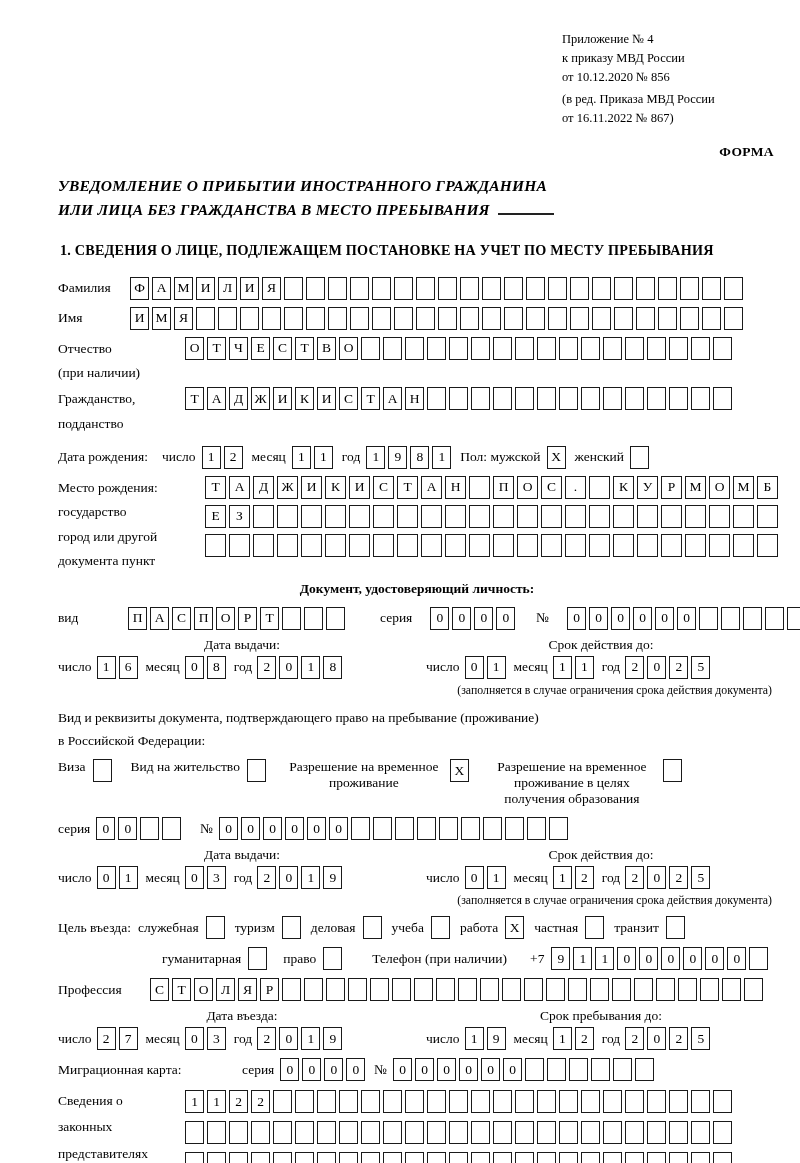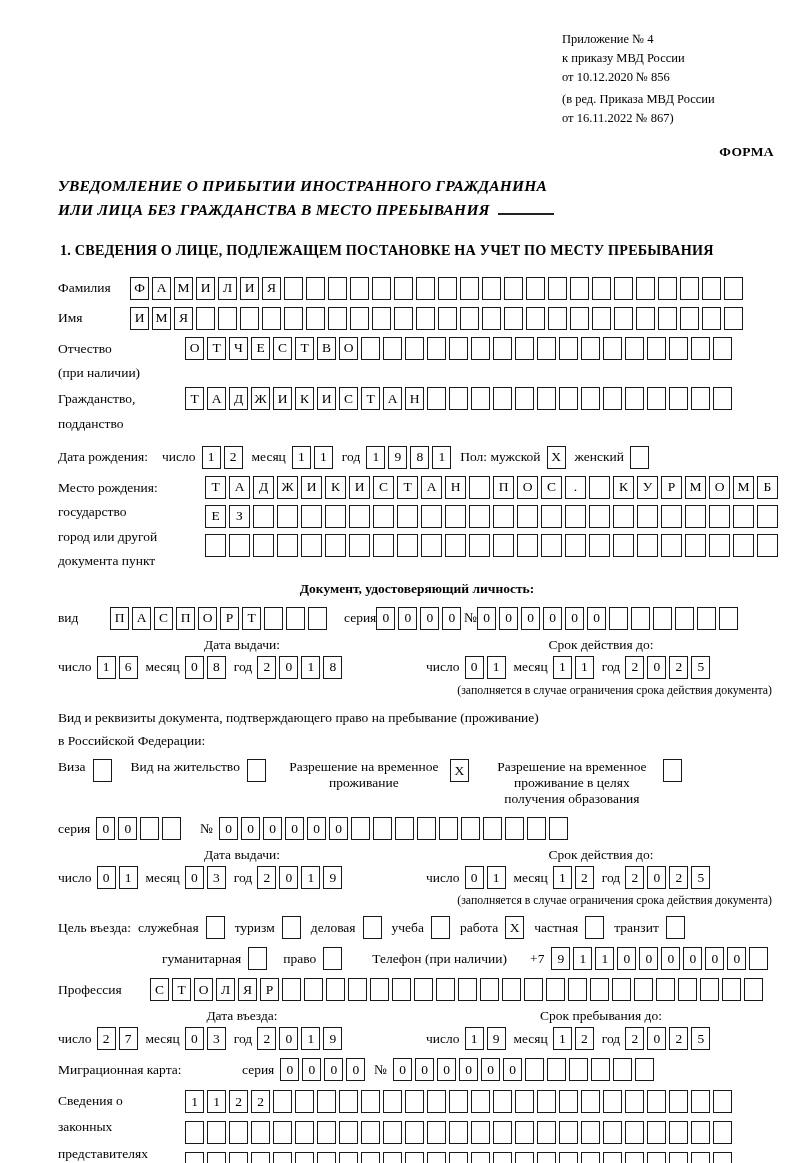--- a/index.html
+++ b/index.html
@@ -322,21 +322,21 @@
           <span class="cell"></span>
           <span class="cell"></span>
           <span class="cell"></span>
           <span class="cell"></span>
         </span>
     </span>
   </div>
 
   <div class="para" style="text-align:center;font-weight:bold;margin:2px 0 6px 0;">Документ, удостоверяющий личность:</div>
 
-  <div class="row" style="gap:0;">
+  <div class="row" style="gap:18px;">
     <span class="lbl" style="width:52px;">вид</span>
     <span class="cells">
         <span class="cell">П</span>
         <span class="cell">А</span>
         <span class="cell">С</span>
         <span class="cell">П</span>
         <span class="cell">О</span>
         <span class="cell">Р</span>
         <span class="cell">Т</span>
         <span class="cell"></span>

